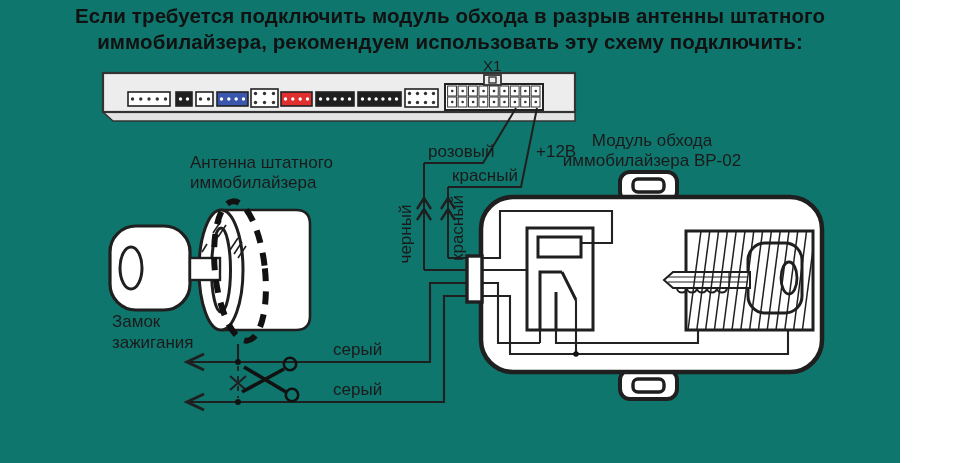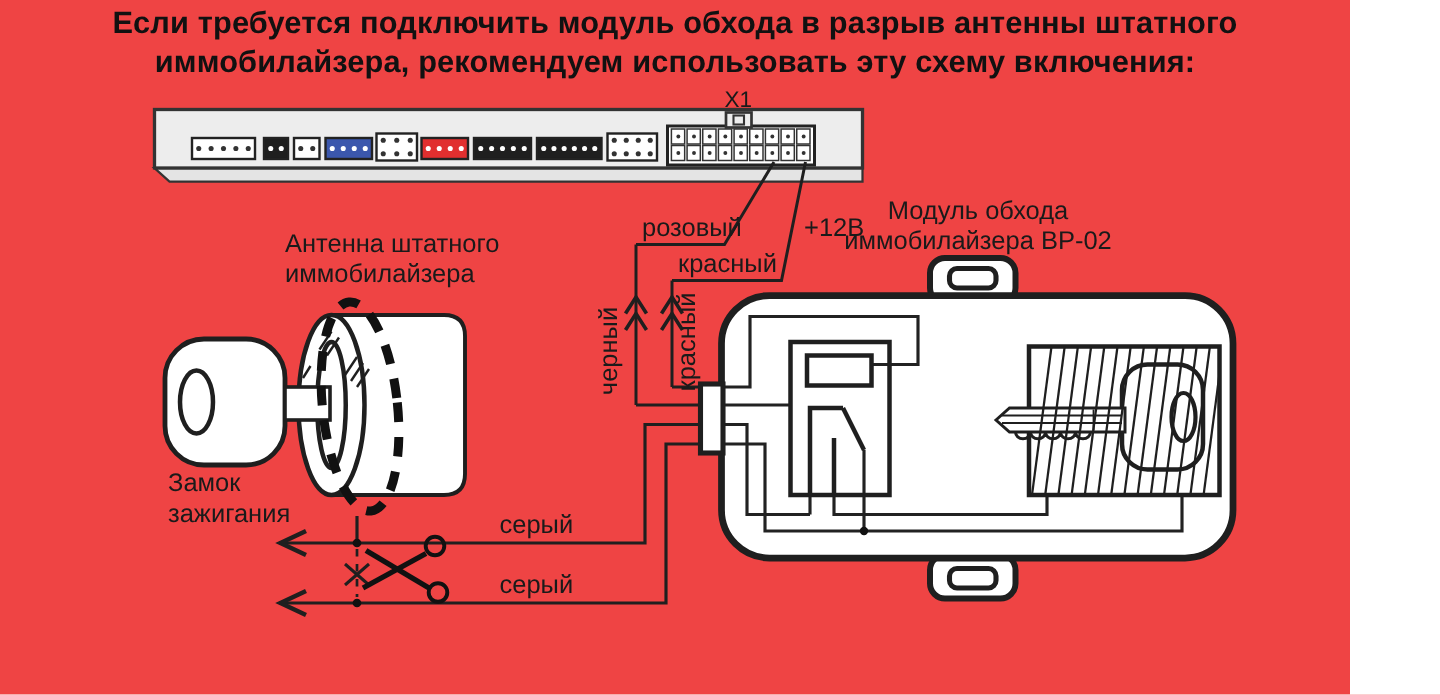--- a/index.html
+++ b/index.html
@@ -1,30 +1,30 @@
 <!DOCTYPE html>
 <html><head>
 <meta charset="utf-8">
 <style>
   html,body{margin:0;padding:0;background:#fff;}
-  #stage{position:relative;width:900px;height:463px;background:#ef4444;overflow:hidden;
+  #stage{position:relative;width:900px;height:463px;background:#0f766e;overflow:hidden;
          font-family:"Liberation Sans", sans-serif;}
   #title{position:absolute;top:3px;left:0;width:100%;text-align:center;
          font-size:20.5px;font-weight:600;color:#111;line-height:26px;letter-spacing:.1px;}
   svg{position:absolute;top:0;left:0;}
   svg text{font-family:"Liberation Sans", sans-serif;font-size:17px;fill:#1a1a1a;}
   .t-small{font-size:15px;}
 </style>
 </head>
 <body>
 
 <div id="stage">
   <div id="title">
     <div>Если требуется подключить модуль обхода в разрыв антенны штатного</div>
-    <div>иммобилайзера, рекомендуем использовать эту схему включения:</div>
+    <div>иммобилайзера, рекомендуем использовать эту схему подключить:</div>
   </div>
 
   <svg id="diagram-svg" width="960" height="463" viewBox="0 0 960 463">
     <defs>
       <clipPath id="coilClip">
           <rect x="686" y="231" width="127" height="99"></rect>
         </clipPath>
     </defs>
 
     <g>

